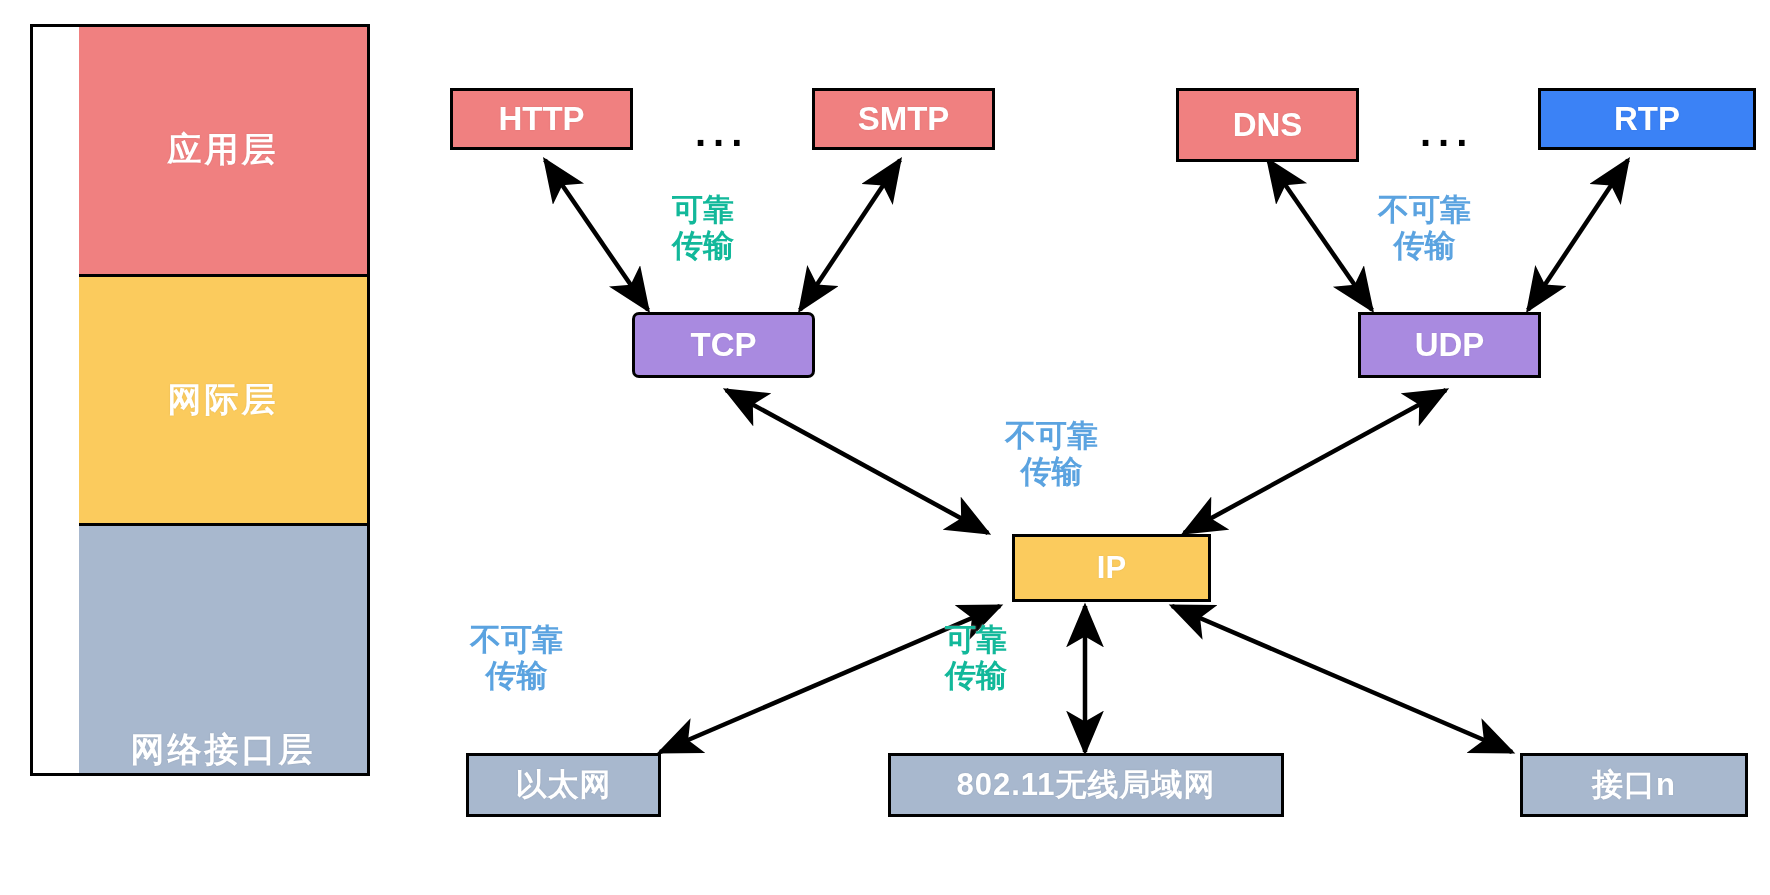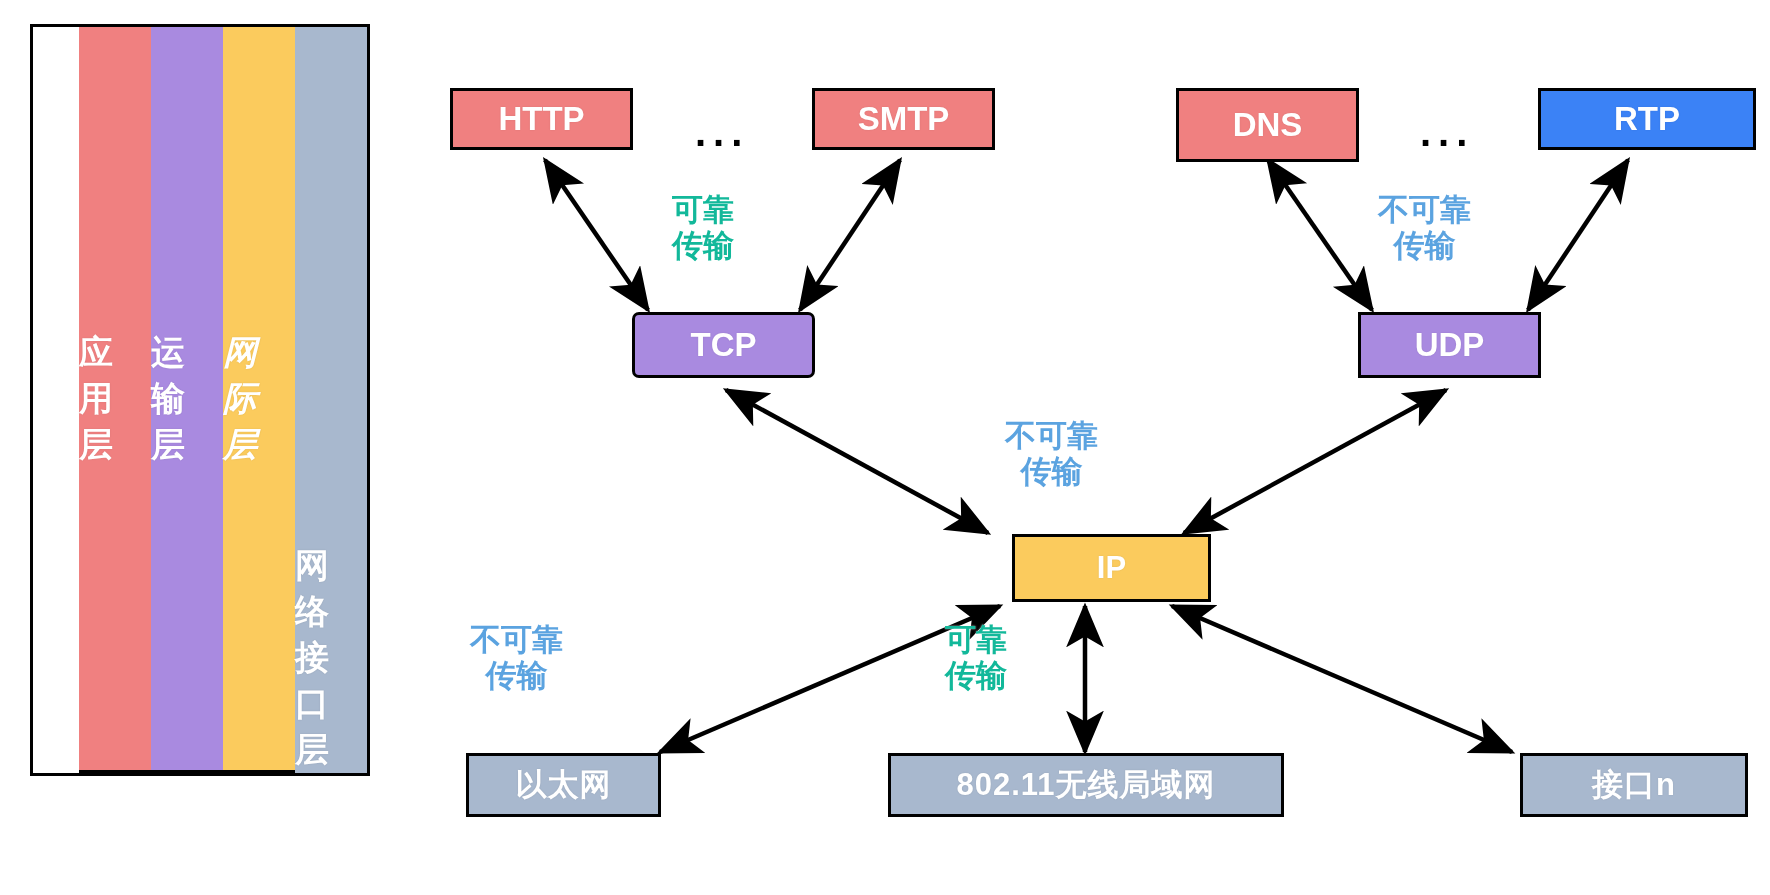--- a/index.html
+++ b/index.html
@@ -19,21 +19,21 @@
   
   .stack {
     position: absolute;
     left: 30px;
     top: 24px;
     width: 340px;
     height: 752px;
     border: 3px solid #000000;
     box-sizing: border-box;
     display: flex;
-    flex-direction: row;
+    flex-direction: column;
     padding-left: 46px;
   }
   .stack-cell {
     flex: 1 1 0;
     display: flex;
     align-items: center;
     justify-content: center;
     border-bottom: 3px solid #000000;
     box-sizing: border-box;
     color: #ffffff;
@@ -94,24 +94,21 @@
 </style>
 </head>
 <body>
 
 <div id="canvas">
 
   <div class="stack">
     <div class="stack-cell" id="layer-0" style="background: rgb(240, 128, 128);">
       <span>应用层</span>
     </div>
-    <div class="stack-cell" id="layer-1" style="background: rgb(169, 138, 224);">
-      <span>运输层</span>
-    </div>
-    <div class="stack-cell" id="layer-2" style="background: rgb(251, 203, 93); font-style: italic;">
+    <div class="stack-cell" id="layer-2" style="background: rgb(251, 203, 93);">
       <span>网际层</span>
     </div>
     <div class="stack-cell" id="layer-3" style="background: rgb(168, 184, 206);">
       <span>网络接口层</span>
     </div>
   </div>
 
   <svg id="arrows" viewBox="0 0 1770 895" xmlns="http://www.w3.org/2000/svg">
     <defs>
       <marker id="ah" markerWidth="11" markerHeight="11" refX="9.2" refY="4.2" orient="auto" markerUnits="strokeWidth">

